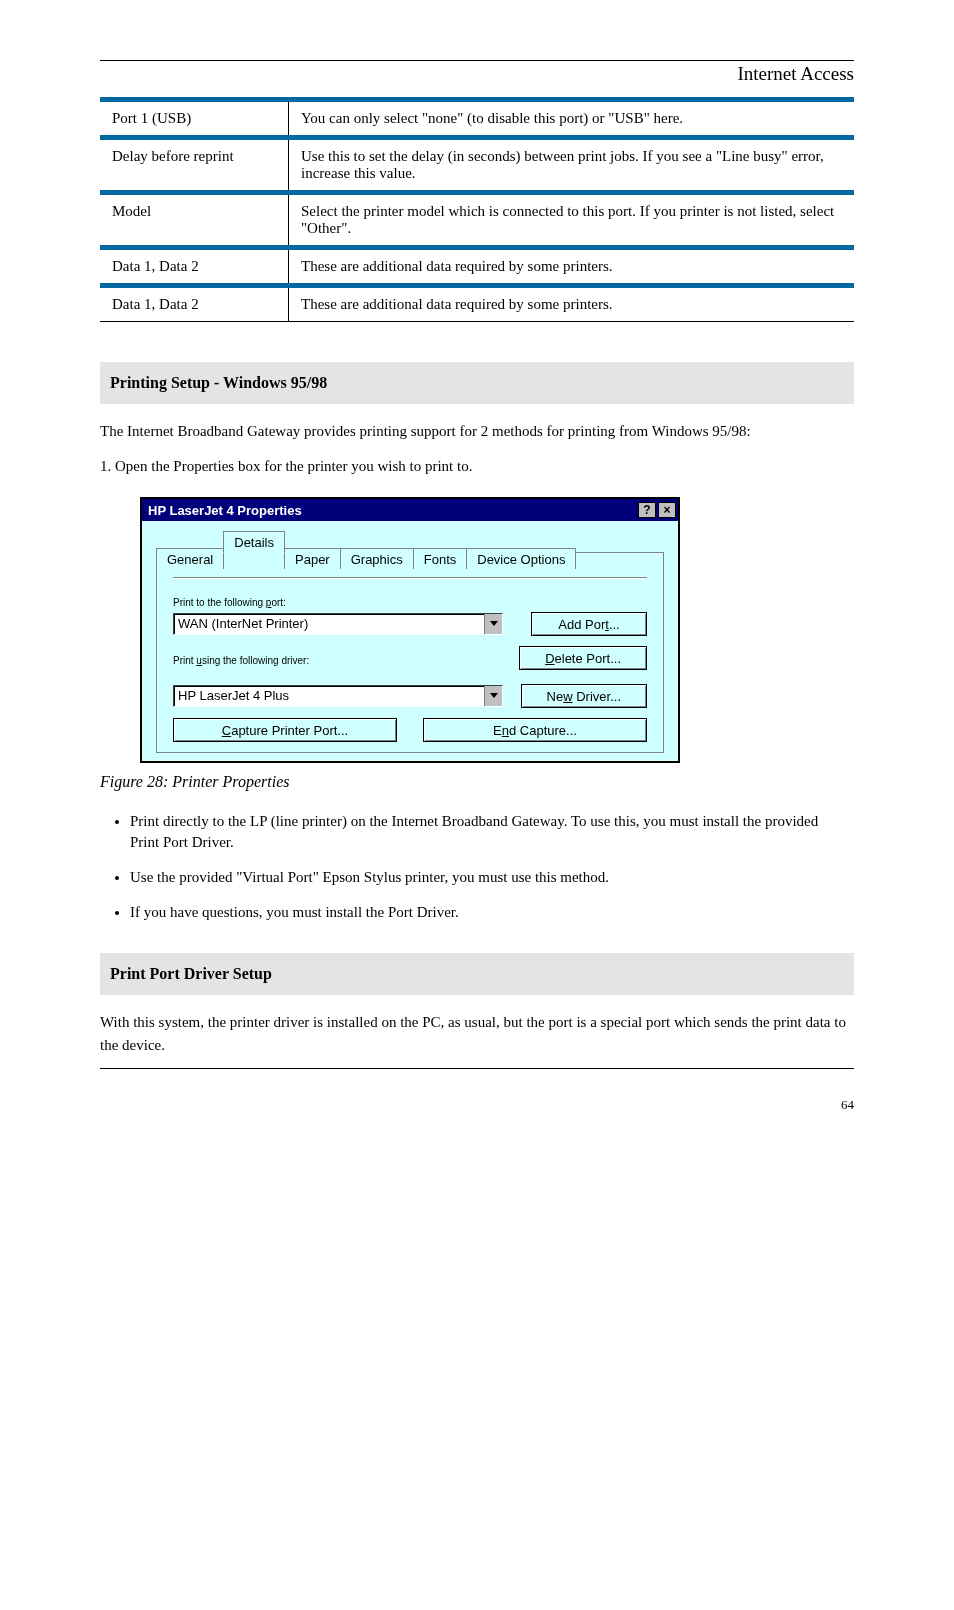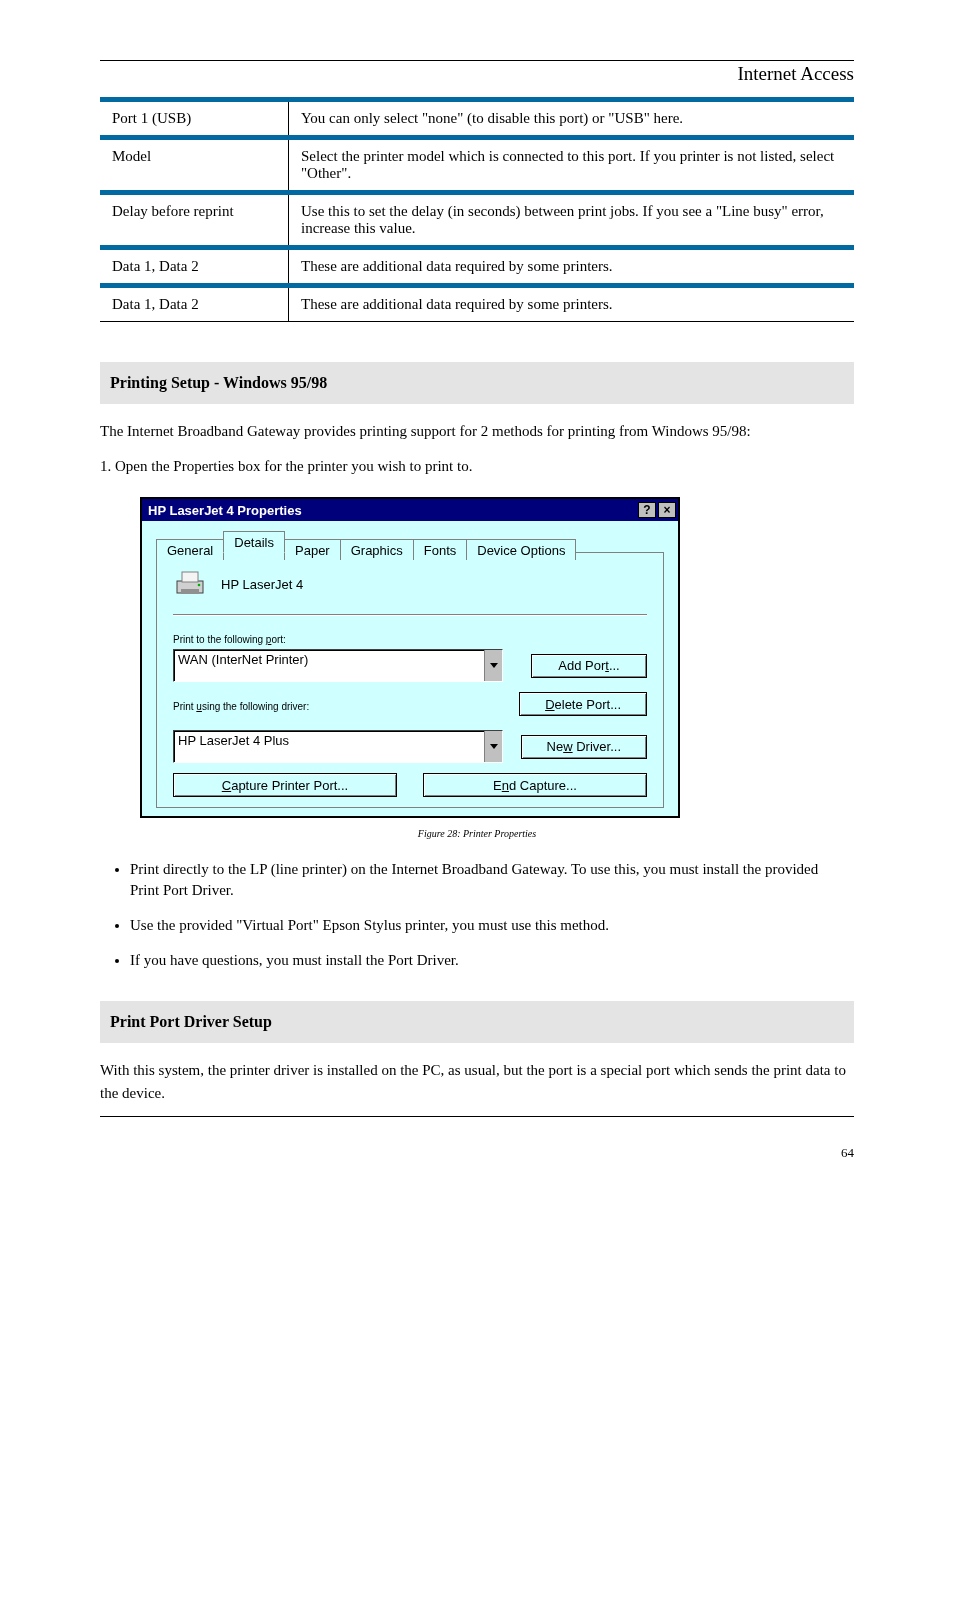--- a/index.html
+++ b/index.html
@@ -39,21 +39,21 @@
     margin-bottom: 16px;
   }
   .body-text {
     font-size: 15px;
     line-height: 1.5;
     margin-bottom: 12px;
   }
   .bullets { margin: 8px 16px 30px 30px; }
   .bullets li { font-size: 15px; margin-bottom: 14px; line-height: 1.4; }
   .figure-wrap { text-align: left; margin: 20px 0 10px 40px; }
-  .fig-caption { font-style: italic; font-size: 10px; margin: 10px 0 20px 0; text-align:center;}
+  .fig-caption { font-style: italic; font-size: 16px; margin: 10px 0 20px 0; text-align:left;}
   
   
   .win-dialog {
     width: 540px;
     border: 2px solid #000;
     background: #cfffff;
     font-family: "MS Sans Serif", Arial, sans-serif;
     font-size: 13px;
   }
   .titlebar {
@@ -84,21 +84,21 @@
   }
   .tab-row { display: flex; align-items: flex-end; font-size: 13px; margin-bottom: 0; }
   .tab {
     padding: 3px 10px 2px 10px;
     border: 1px solid #808080;
     border-bottom: none;
     background: #cfffff;
     margin-right: -1px;
     position: relative;
   }
-  .tab.inactive { top: 7px; }
+  .tab.inactive { top: 16px; }
   .tab.active {
     background: #cfffff;
     border-bottom: 1px solid #cfffff;
     z-index: 2;
   }
   .tab-panel {
     border: 1px solid #808080;
     border-top: 1px solid #808080;
     padding: 16px 16px 10px 16px;
     background: #cfffff;
@@ -107,21 +107,21 @@
   .printer-row { display: flex; align-items: center; gap: 14px; margin-bottom: 14px; }
   .printer-icon { width: 34px; height: 28px; }
   .hr-inset { border: none; border-top: 1px solid #808080; border-bottom: 1px solid #fff; margin: 8px 0 18px 0; }
   .field-label { font-size: 10px; margin-bottom: 4px; display: block; }
   .ul-accel { text-decoration: underline; }
   .row-flex { display: flex; align-items: center; gap: 14px; margin-bottom: 10px; }
   .combo {
     flex: 1;
     display: flex;
     align-items: stretch;
-    height: 33px;
+    height: 22px;
     background: #fff;
     border: 1px solid #404040;
     border-right-color:#fff; border-bottom-color:#fff;
     box-shadow: inset 1px 1px 0 #000;
     font-size: 13px;
   }
   .combo-text { flex: 1; padding: 2px 4px; white-space: nowrap; overflow: hidden; }
   .combo-arrow {
     width: 18px;
     background: #c0c0c0;
@@ -157,26 +157,26 @@
 
 <div style="text-align:right; font-size:19px; padding:2px 0 12px 0;">Internet Access</div>
 
 <table class="data-table">
   <tbody id="table-body">
       <tr>
         <td class="col-left">Port 1 (USB)</td>
         <td>You can only select "none" (to disable this port) or "USB" here.</td>
       </tr>
       <tr>
+        <td class="col-left">Delay before reprint</td>
+        <td>Use this to set the delay (in seconds) between print jobs. If you see a "Line busy" error, increase this value.</td>
+      </tr>
+      <tr>
         <td class="col-left">Model</td>
         <td>Select the printer model which is connected to this port. If you printer is not listed, select "Other".</td>
-      </tr>
-      <tr>
-        <td class="col-left">Delay before reprint</td>
-        <td>Use this to set the delay (in seconds) between print jobs. If you see a "Line busy" error, increase this value.</td>
       </tr>
       <tr>
         <td class="col-left">Data 1, Data 2</td>
         <td>These are additional data required by some printers.</td>
       </tr>
       <tr>
         <td class="col-left">Data 1, Data 2</td>
         <td>These are additional data required by some printers.</td>
       </tr>
     </tbody>
@@ -198,31 +198,20 @@
     <div class="dialog-body">
       <div class="tab-row" id="tab-row">
           <span class="tab inactive">General</span>
           <span class="tab active">Details</span>
           <span class="tab inactive">Paper</span>
           <span class="tab inactive">Graphics</span>
           <span class="tab inactive">Fonts</span>
           <span class="tab inactive">Device Options</span>
         </div>
       <div class="tab-panel">
-        <div class="printer-row">
-          <span>
-            <svg class="printer-icon" viewBox="0 0 34 28">
-              <rect x="4" y="12" width="26" height="12" fill="#d0d0d0" stroke="#404040"></rect>
-              <rect x="9" y="3" width="16" height="10" fill="#f4f4f4" stroke="#808080"></rect>
-              <rect x="8" y="20" width="18" height="5" fill="#909090"></rect>
-              <circle cx="26" cy="16" r="1.3" fill="#00b000"></circle>
-            </svg>
-          </span>
-          <span>HP LaserJet 4</span>
-        </div>
         <hr class="hr-inset">
 
         <label class="field-label">
           <span>Print to the following </span><span class="ul-accel">p</span><span>ort:</span>
         </label>
         <div class="row-flex">
           <div class="combo">
             <span class="combo-text">WAN  (InterNet Printer)</span>
             <span class="combo-arrow">
               <svg viewBox="0 0 8 6">

